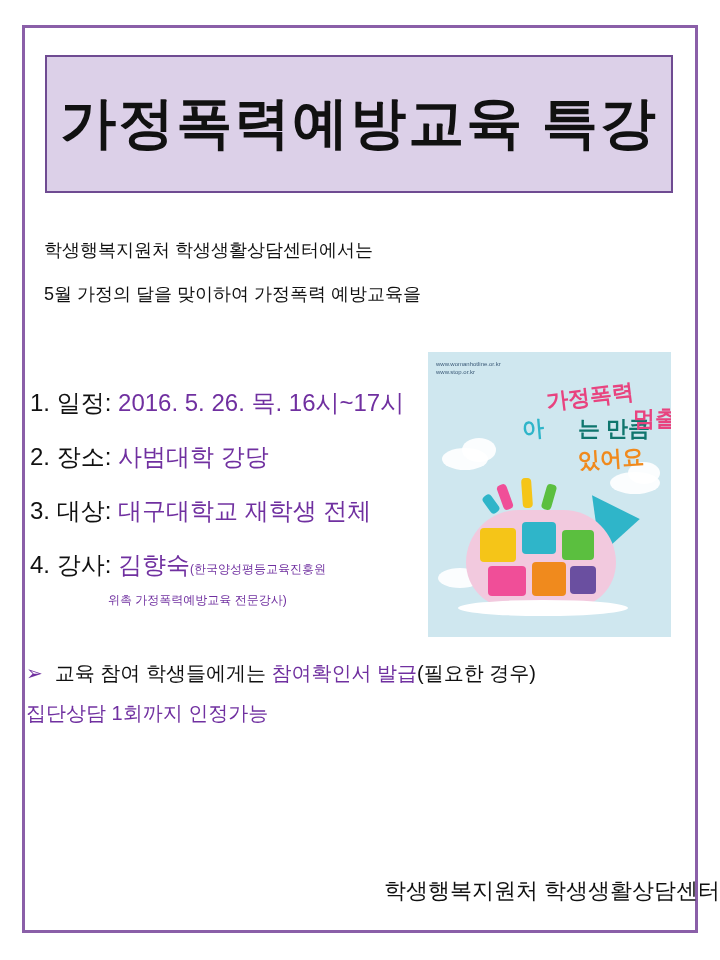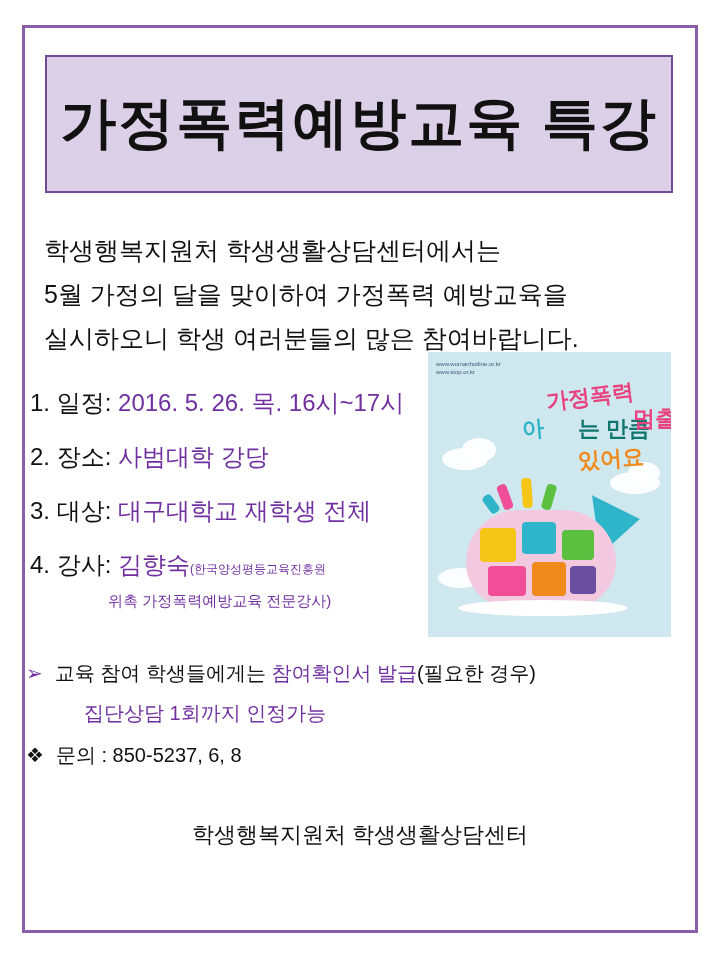--- a/index.html
+++ b/index.html
@@ -49,21 +49,21 @@
     font-weight: bold;
     color: #111111;
     letter-spacing: 2px;
     white-space: nowrap;
   }
   .intro {
     position: absolute;
     left: 44px;
     top: 228px;
     width: 620px;
-    font-size: 25px;
+    font-size: 18px;
     line-height: 44px;
     color: #111111;
   }
   .intro div { white-space: nowrap; }
 
   .items {
     position: absolute;
     left: 30px;
     top: 390px;
     width: 420px;
@@ -76,21 +76,21 @@
     color: #111111;
   }
   .item .num { color: #111111; }
   .item .lbl { color: #111111; font-weight: normal; }
   .item .val { color: #7030a0; }
   .item .small {
     font-size: 12px;
     color: #7030a0;
   }
   .item-sub {
-    font-size: 15px;
+    font-size: 12px;
     color: #7030a0;
     margin-top: -18px;
     margin-bottom: 9px;
     padding-left: 78px;
     white-space: nowrap;
   }
 
   .image-card {
     position: absolute;
     left: 428px;
@@ -213,49 +213,47 @@
     margin-bottom: 6px;
   }
   .bullet .mark { color: #7030a0; padding-right: 12px; }
   .bullet .mark.dia { color: #111111; }
   .b-black { color: #111111; }
   .b-purple { color: #7030a0; }
   .bullet-cont {
     font-size: 20px;
     line-height: 34px;
     color: #7030a0;
-    padding-left: 58px;
     margin-bottom: 8px;
     white-space: nowrap;
   }
   .footer {
     position: absolute;
     left: 0;
-    top: 820px;
+    top: 876px;
     width: 720px;
-    text-align: center;
+    text-align: right;
     font-size: 22px;
     color: #111111;
   }
 </style>
 </head>
 <body>
 
 <div id="poster">
 
   <div class="outer-border"></div>
 
   <div class="title-box">
     <div class="title-text">가정폭력예방교육 특강</div>
   </div>
 
   <div class="intro">
     <div>학생행복지원처 학생생활상담센터에서는</div>
     <div>5월 가정의 달을 맞이하여 가정폭력 예방교육을</div>
-    <div>실시하오니 학생 여러분들의 많은 참여바랍니다.</div>
   </div>
 
   <div class="items">
 
     <div class="item">
       <span class="num">1.</span>
       <span class="lbl">일정:</span>
       <span class="val">2016. 5. 26. 목. 16시~17시</span>
     </div>
 
@@ -315,21 +313,18 @@
   </div>
 
   <div class="bullets">
 
     <div class="bullet">
       <span class="mark">➢</span><span class="b-black">교육 참여 학생들에게는 </span><span class="b-purple">참여확인서 발급</span><span class="b-black">(필요한 경우)</span>
     </div>
 
     <div class="bullet-cont">집단상담 1회까지 인정가능</div>
 
-    <div class="bullet">
-      <span class="mark dia">❖</span><span class="b-black">문의 : 850-5237, 6, 8</span>
-    </div>
 
   </div>
 
   <div class="footer">학생행복지원처 학생생활상담센터</div>
 
 </div>
 
 </body></html>

